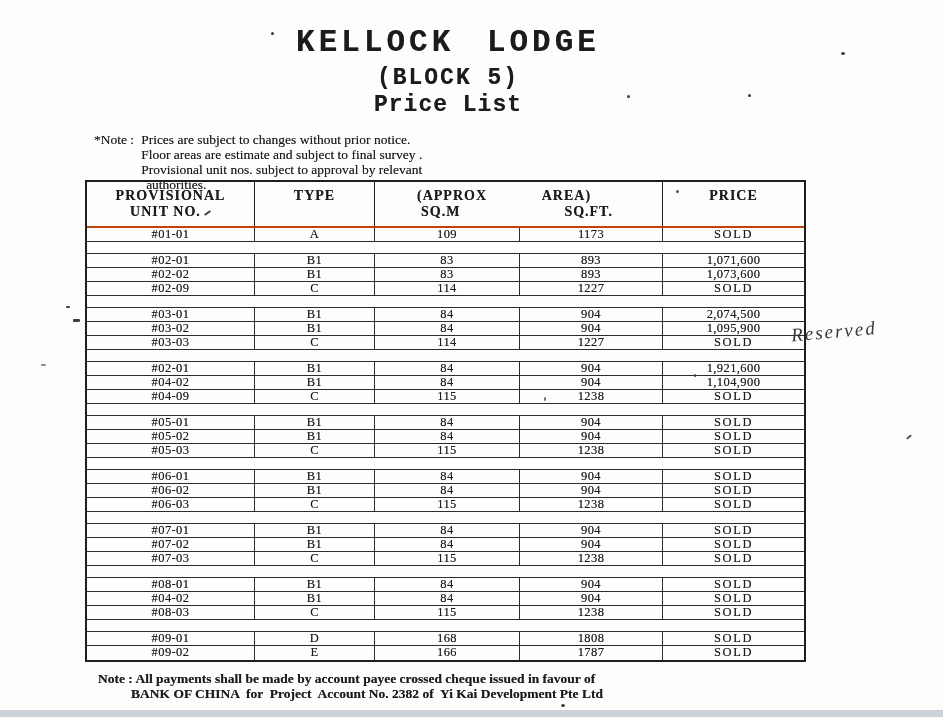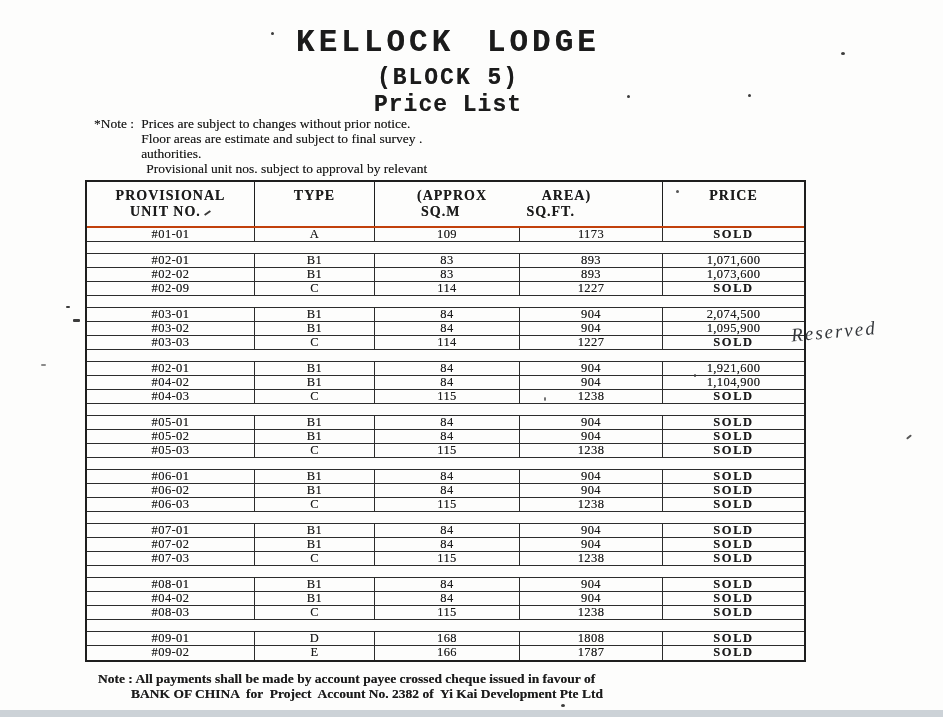--- a/index.html
+++ b/index.html
@@ -15,48 +15,48 @@
     text-shadow: 0 0 0.4px rgba(20,20,20,.55);
   }
 
   
   .title-block { position:absolute; top:25px; left:0; width:896px; text-align:center;font-family:Liberation Mono, monospace; }
   .title-main  { font-size:31px; font-weight:bold; letter-spacing:4px; word-spacing:10px; }
   .title-sub   { font-size:23px; font-weight:bold; letter-spacing:2px; margin-top:5px; }
   .title-sub2  { font-size:23px; font-weight:bold; letter-spacing:1px; margin-top:1px; }
 
   
-  .top-note { position:absolute; left:94px; top:116px; font-size:13.5px; line-height:15px; display:flex; }
+  .top-note { position:absolute; left:94px; top:132px; font-size:13.5px; line-height:15px; display:flex; }
   .note-label { white-space:pre; }
   .note-lines { margin-left:7px; }
   .note-lines div:nth-child(4) { padding-left:5px; }
 
   
   .price-table {
     position:absolute; left:85px; top:180px; width:721px;
     border:2px solid #1e1e1e; background:transparent;
   }
   .t-header { display:flex; height:46px; border-bottom:2px solid #c2410c; font-weight:bold; font-size:14px; letter-spacing:1px; }
   .h-cell { border-right:1.5px solid #1e1e1e; padding-top:6px; }
   .hw1 { width:168px; text-align:center; line-height:16px; }
   .hw2 { width:120px; text-align:center; }
   .hw3 { width:288px; }
   .hw5 { flex:1; border-right:none; text-align:center; }
   .area-line1 { margin-left:42px; white-space:pre; word-spacing:14px; line-height:16px; }
   .area-line2 { display:flex; line-height:16px; }
   .area-sqm  { margin-left:46px; }
-  .area-sqft { margin-left:66px; }
+  .area-sqft { margin-left:104px; }
   .pen-mark { display:inline-block; width:7px; height:2px; background:#3a3a3a; transform:rotate(-35deg); margin-left:3px; vertical-align:2px; }
 
   .t-row { display:flex; height:14px; border-bottom:1px solid #2c2c2c; font-size:12.5px; line-height:12.8px; letter-spacing:0.4px; }
   .t-body .t-row:last-child { border-bottom:none; }
   .c  { border-right:1.5px solid #2c2c2c; text-align:center; }
   .c1 { width:168px; } .c2 { width:120px; } .c3 { width:145px; } .c4 { width:143px; }
   .c5 { flex:1; border-right:none; }
-  .sold { font-weight:bold; letter-spacing:1.6px; }
+  .sold { font-weight:normal; letter-spacing:1.6px; }
   .gap-row { height:12px; border-bottom:1px solid #2c2c2c; }
 
   
   .reserved {
     position:absolute; left:791px; top:318px; width:150px;
     font-size:19px; font-style:italic; color:#34373b;
     transform:rotate(-5deg); letter-spacing:2px;
     text-shadow:none;
   }
 
@@ -89,22 +89,22 @@
     <div class="title-main">KELLOCK LODGE</div>
     <div class="title-sub">(BLOCK 5)</div>
     <div class="title-sub2">Price List</div>
   </div>
 
   <div class="top-note">
     <div class="note-label">*Note :</div>
     <div class="note-lines">
       <div>Prices are subject to changes without prior notice.</div>
       <div>Floor areas are estimate and subject to final survey .</div>
+      <div>Provisional unit nos. subject to approval by relevant</div>
       <div>authorities.</div>
-      <div>Provisional unit nos. subject to approval by relevant</div>
     </div>
   </div>
 
   <div class="price-table">
     <div class="t-header">
       <div class="h-cell hw1">
         <div>PROVISIONAL</div>
         <div><span>UNIT NO.</span><span class="pen-mark"></span></div>
       </div>
       <div class="h-cell hw2">TYPE</div>
@@ -178,21 +178,21 @@
           <div class="c c5">1,921,600</div>
         </div>
         <div class="t-row">
           <div class="c c1">#04-02</div>
           <div class="c c2">B1</div>
           <div class="c c3">84</div>
           <div class="c c4">904</div>
           <div class="c c5">1,104,900</div>
         </div>
         <div class="t-row">
-          <div class="c c1">#04-03</div>
+          <div class="c c1">#04-09</div>
           <div class="c c2">C</div>
           <div class="c c3">115</div>
           <div class="c c4">1238</div>
           <div class="c c5 sold">SOLD</div>
         </div>
         <div class="gap-row"></div>
         <div class="t-row">
           <div class="c c1">#05-01</div>
           <div class="c c2">B1</div>
           <div class="c c3">84</div>

